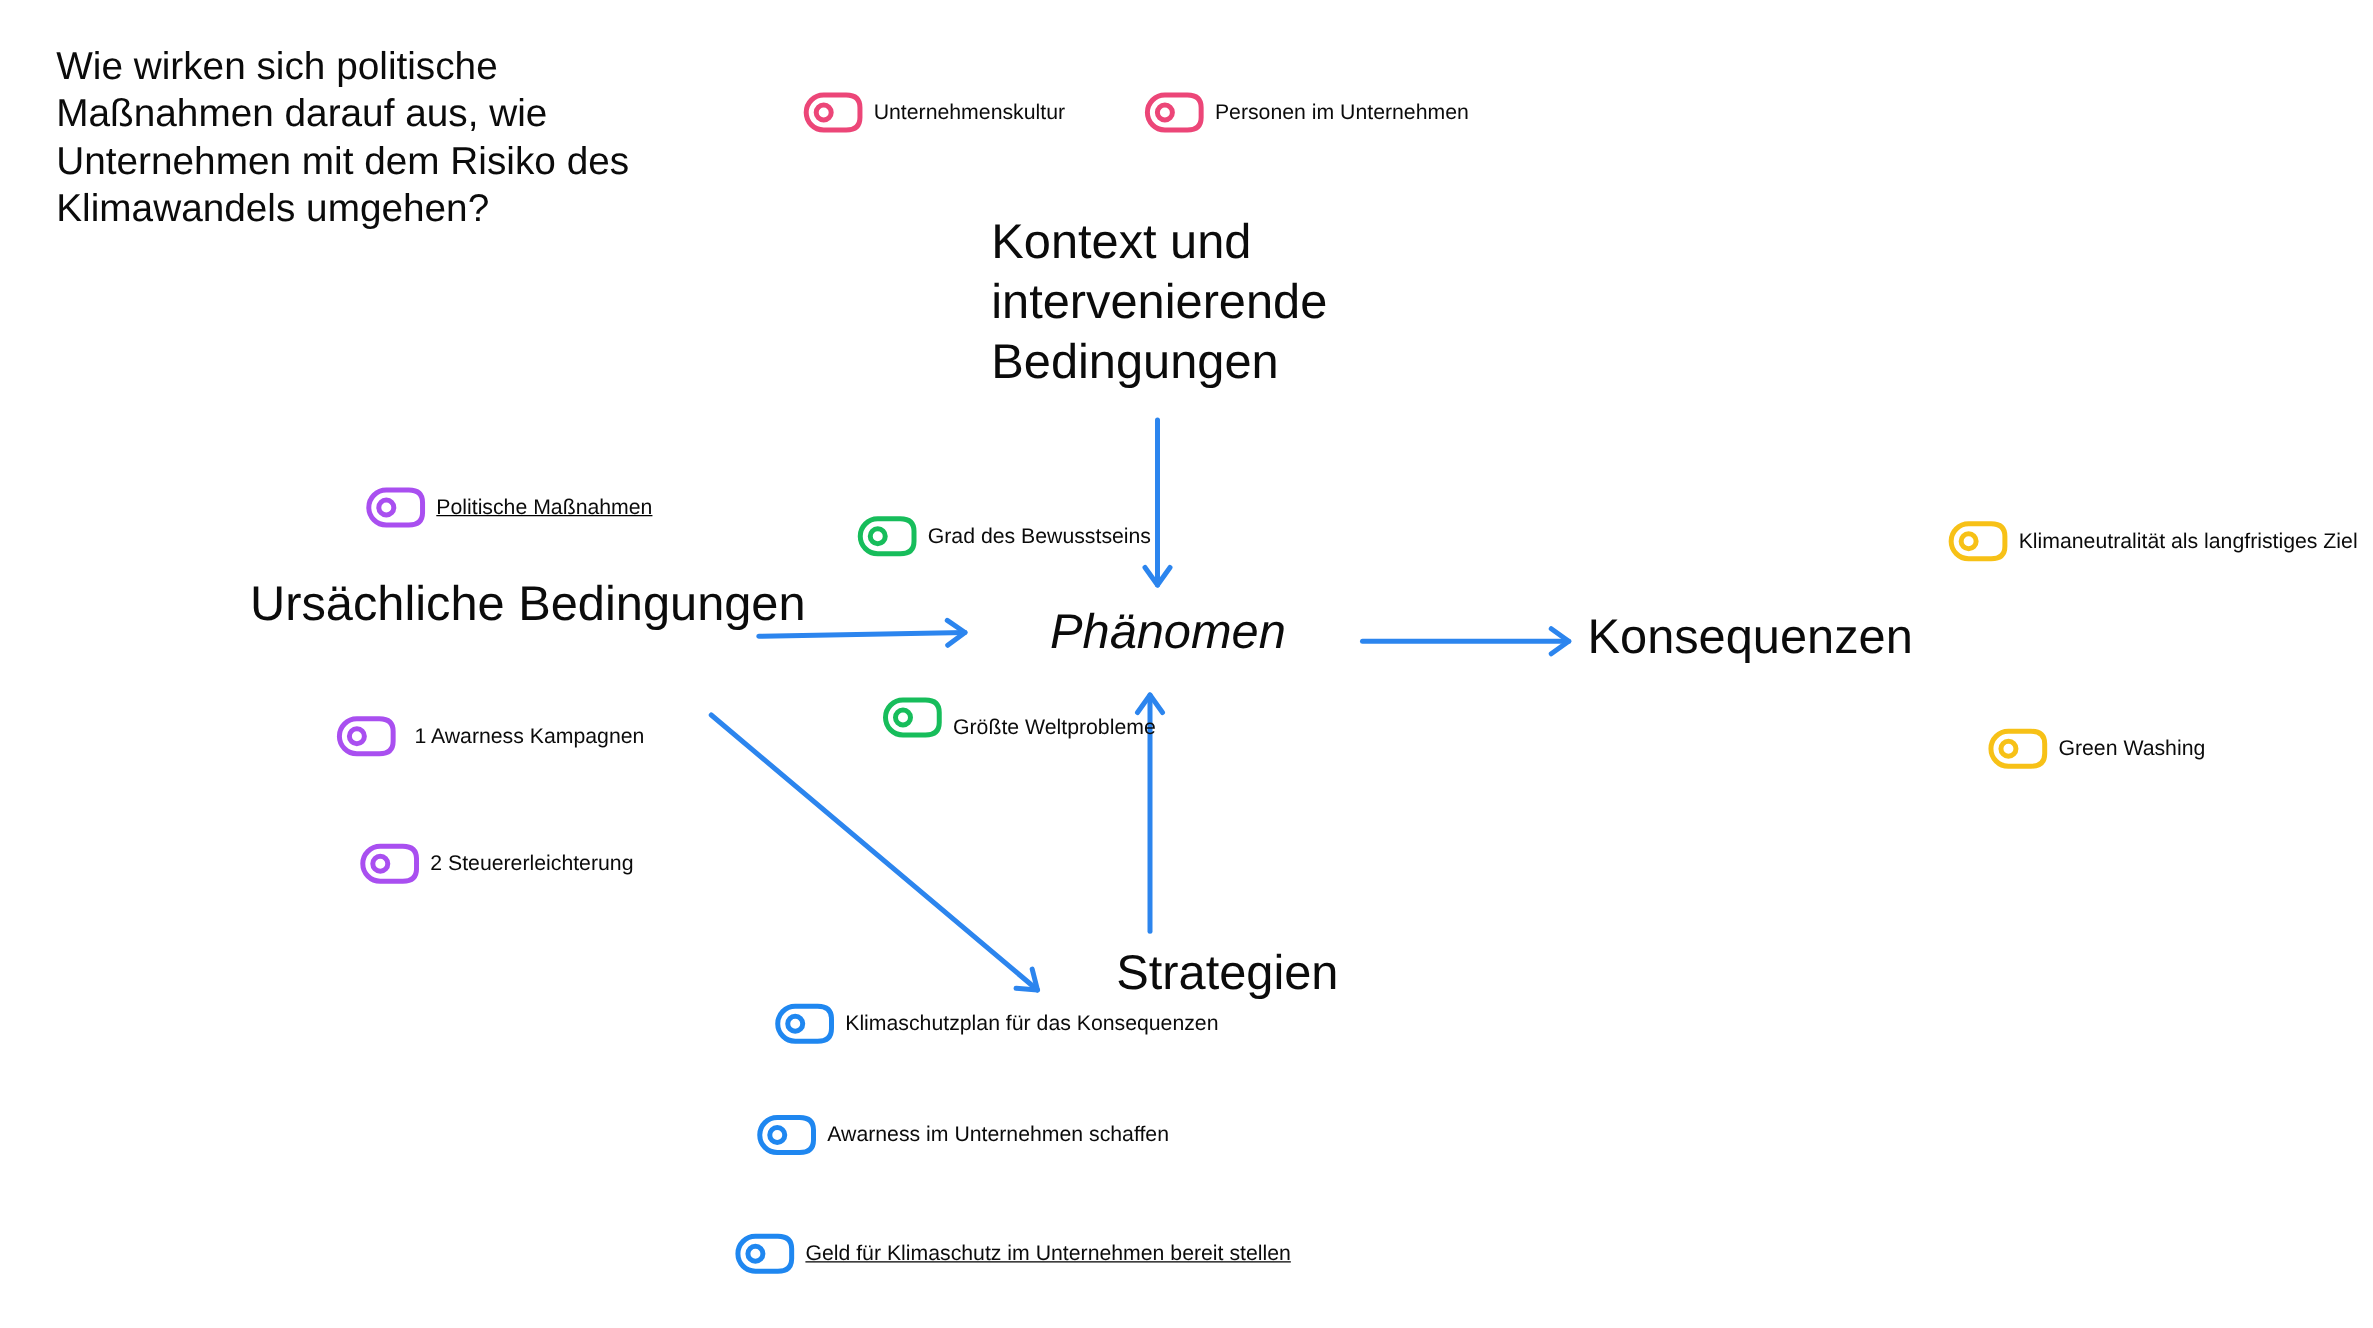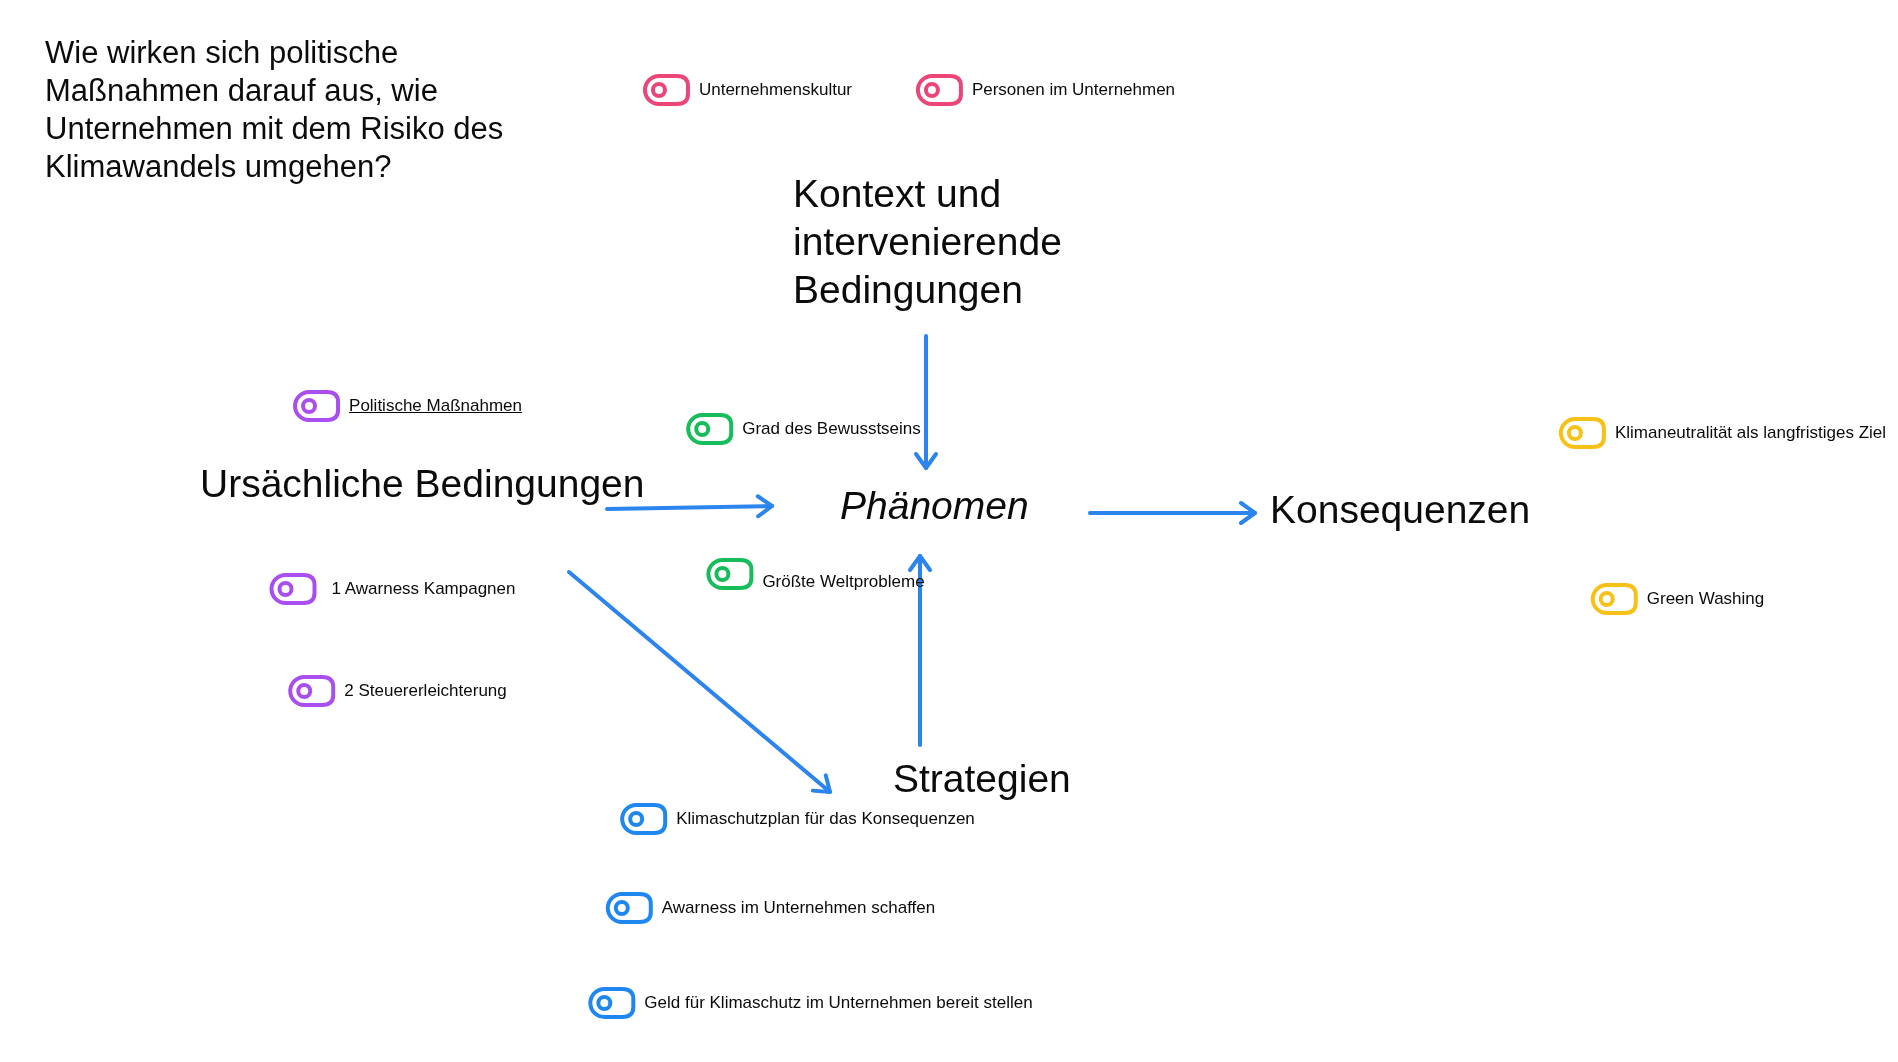--- a/index.html
+++ b/index.html
@@ -141,19 +141,19 @@
 </div>
 
 <div class="code c-blue" style="left:754px;top:890px;margin-left:16px;">
   <svg width="50" height="36" viewBox="0 0 50 36">
       <path class="shape" d="M17 4 L35 4 Q46 4 46 14 L46 22 Q46 32 35 32 L17 32 A14 14 0 0 1 17 4 Z"></path>
       <circle class="shape" cx="17" cy="18" r="6"></circle>
     </svg>
   <span class="label">Awarness im Unternehmen schaffen</span>
 </div>
 
-<div class="code c-blue" style="left:810px;top:985px;">
+<div class="code c-blue" style="left:810px;top:985px;text-decoration:underline;">
   <svg width="50" height="36" viewBox="0 0 50 36">
       <path class="shape" d="M17 4 L35 4 Q46 4 46 14 L46 22 Q46 32 35 32 L17 32 A14 14 0 0 1 17 4 Z"></path>
       <circle class="shape" cx="17" cy="18" r="6"></circle>
     </svg>
   <span class="label">Geld für Klimaschutz im Unternehmen bereit stellen</span>
 </div>
 
 </body></html>

